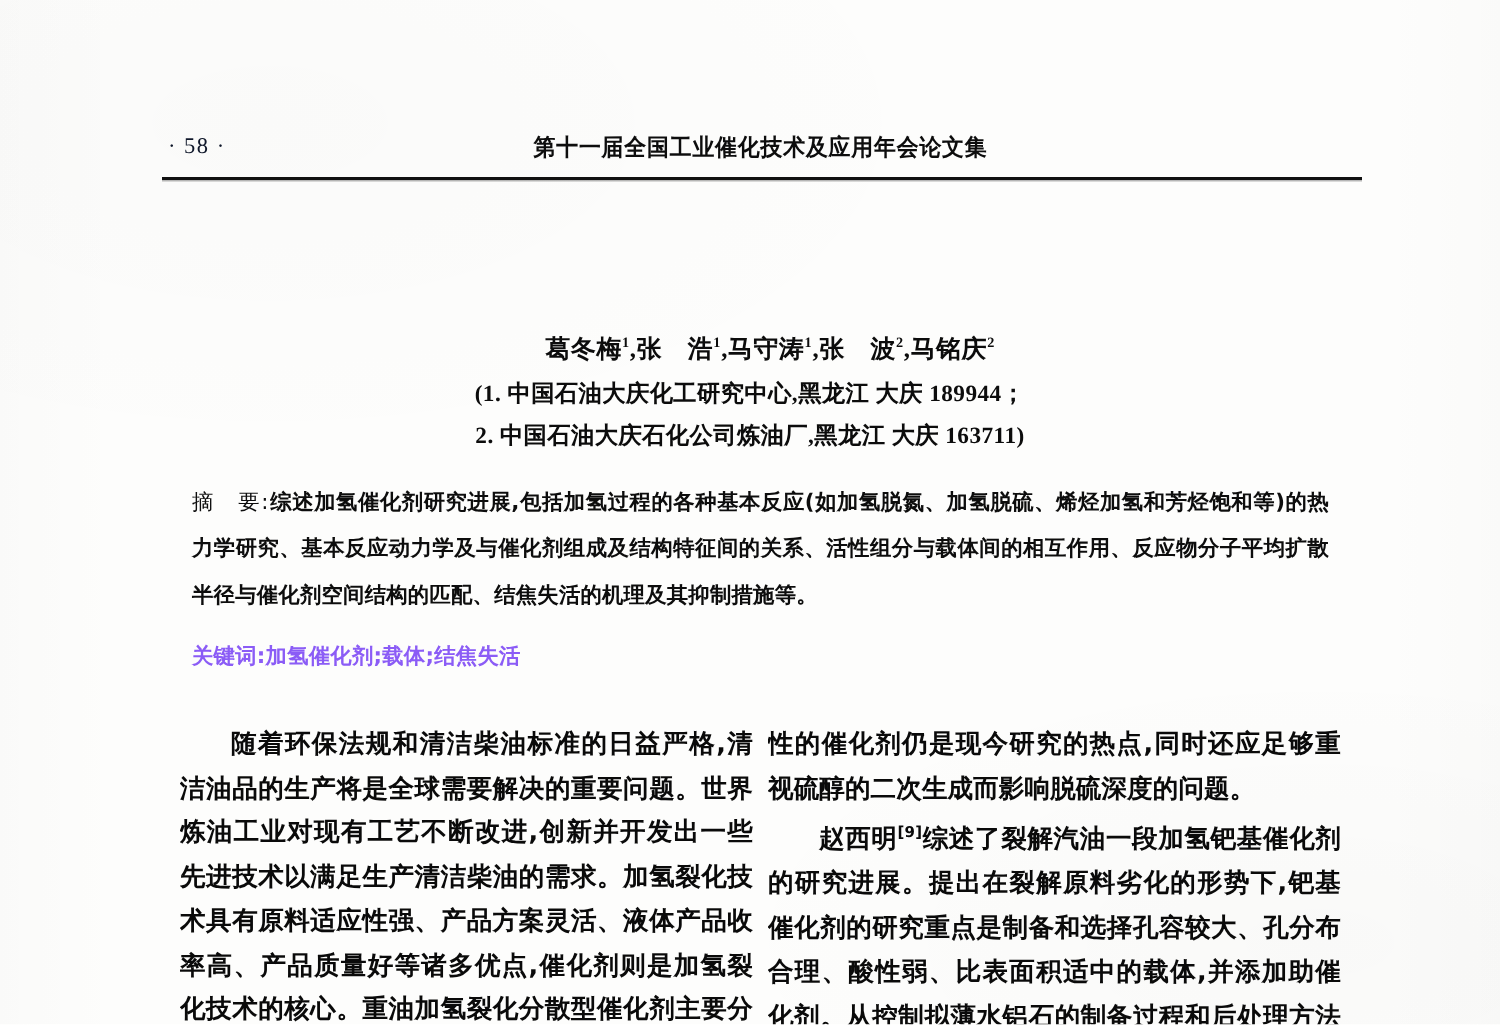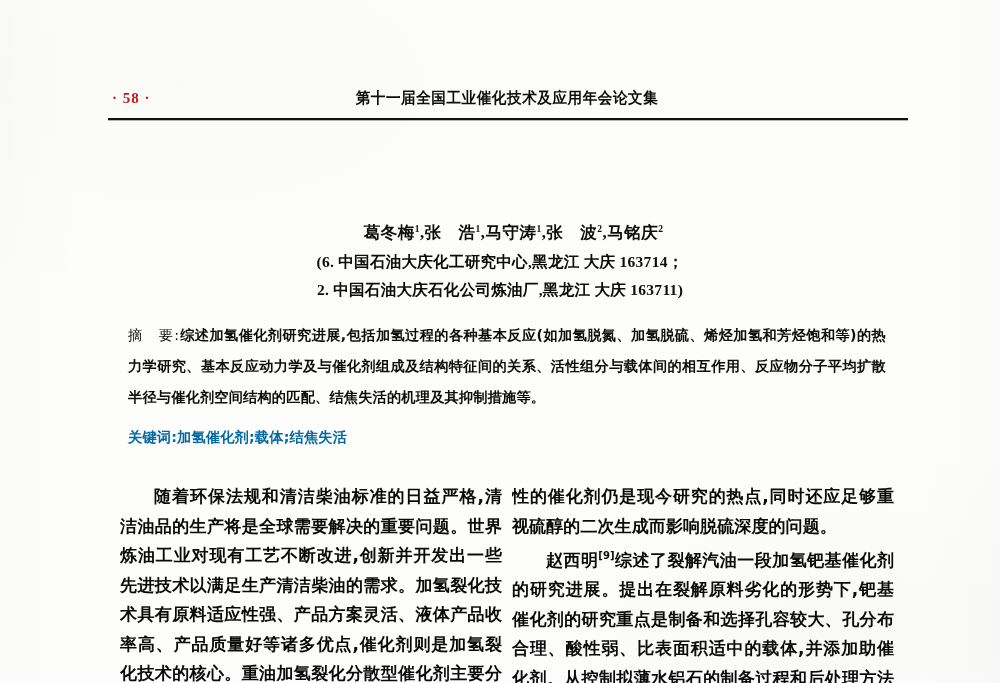--- a/index.html
+++ b/index.html
@@ -40,23 +40,23 @@
     top: 88px;
     width: 790px;
     height: 26px;
   }
   .folio {
     position: absolute;
     left: 0;
     top: 2px;
     font-family: "Liberation Serif", "DejaVu Serif", serif;
     font-size: 15px;
-    font-weight: 700;
+    font-weight: 400;
     letter-spacing: 1px;
-    color: #b91c1c;
+    color: #0f172a;
   }
   .running-title {
     position: absolute;
     left: 0;
     right: 0;
     top: 0;
     text-align: center;
     font-family: "DejaVu Sans", sans-serif;
     font-size: 15.5px;
     font-weight: 700;
@@ -149,21 +149,21 @@
     letter-spacing: 1px;
   }
 
   .keywords {
     position: absolute;
     left: 128px;
     top: 428px;
     font-family: "DejaVu Sans", sans-serif;
     font-size: 14.2px;
     font-weight: 700;
-    color: #0369a1;
+    color: #8b5cf6;
     letter-spacing: 0.2px;
   }
 
   
   .col {
     position: absolute;
     top: 482px;
     width: 382px;
     font-family: "DejaVu Sans", sans-serif;
     font-size: 17px;
@@ -199,21 +199,21 @@
     <div class="folio">· 58 ·</div>
     <div class="running-title">第十一届全国工业催化技术及应用年会论文集</div>
   </div>
   <div class="header-rule"></div>
 
 
   <div class="authors">
     <span><span>葛冬梅</span><sup>1</sup></span>,<span><span>张　浩</span><sup>1</sup></span>,<span><span>马守涛</span><sup>1</sup></span>,<span><span>张　波</span><sup>2</sup></span>,<span><span>马铭庆</span><sup>2</sup></span>
   </div>
 
-  <div class="affil affil-1">(6. 中国石油大庆化工研究中心,黑龙江 大庆 163714；</div>
+  <div class="affil affil-1">(1. 中国石油大庆化工研究中心,黑龙江 大庆 189944；</div>
   <div class="affil affil-2">2. 中国石油大庆石化公司炼油厂,黑龙江 大庆 163711)</div>
 
   <div class="abstract">
     <span class="lead"><span>摘　要</span><span>:</span></span><span>综述加氢催化剂研究进展,包括加氢过程的各种基本反应(如加氢脱氮、加氢脱硫、烯烃加氢和芳烃饱和等)的热力学研究、基本反应动力学及与催化剂组成及结构特征间的关系、活性组分与载体间的相互作用、反应物分子平均扩散半径与催化剂空间结构的匹配、结焦失活的机理及其抑制措施等。</span>
   </div>
 
   <div class="keywords">
     <span>关键词</span><span>:</span><span>加氢催化剂;载体;结焦失活</span>
   </div>
 

